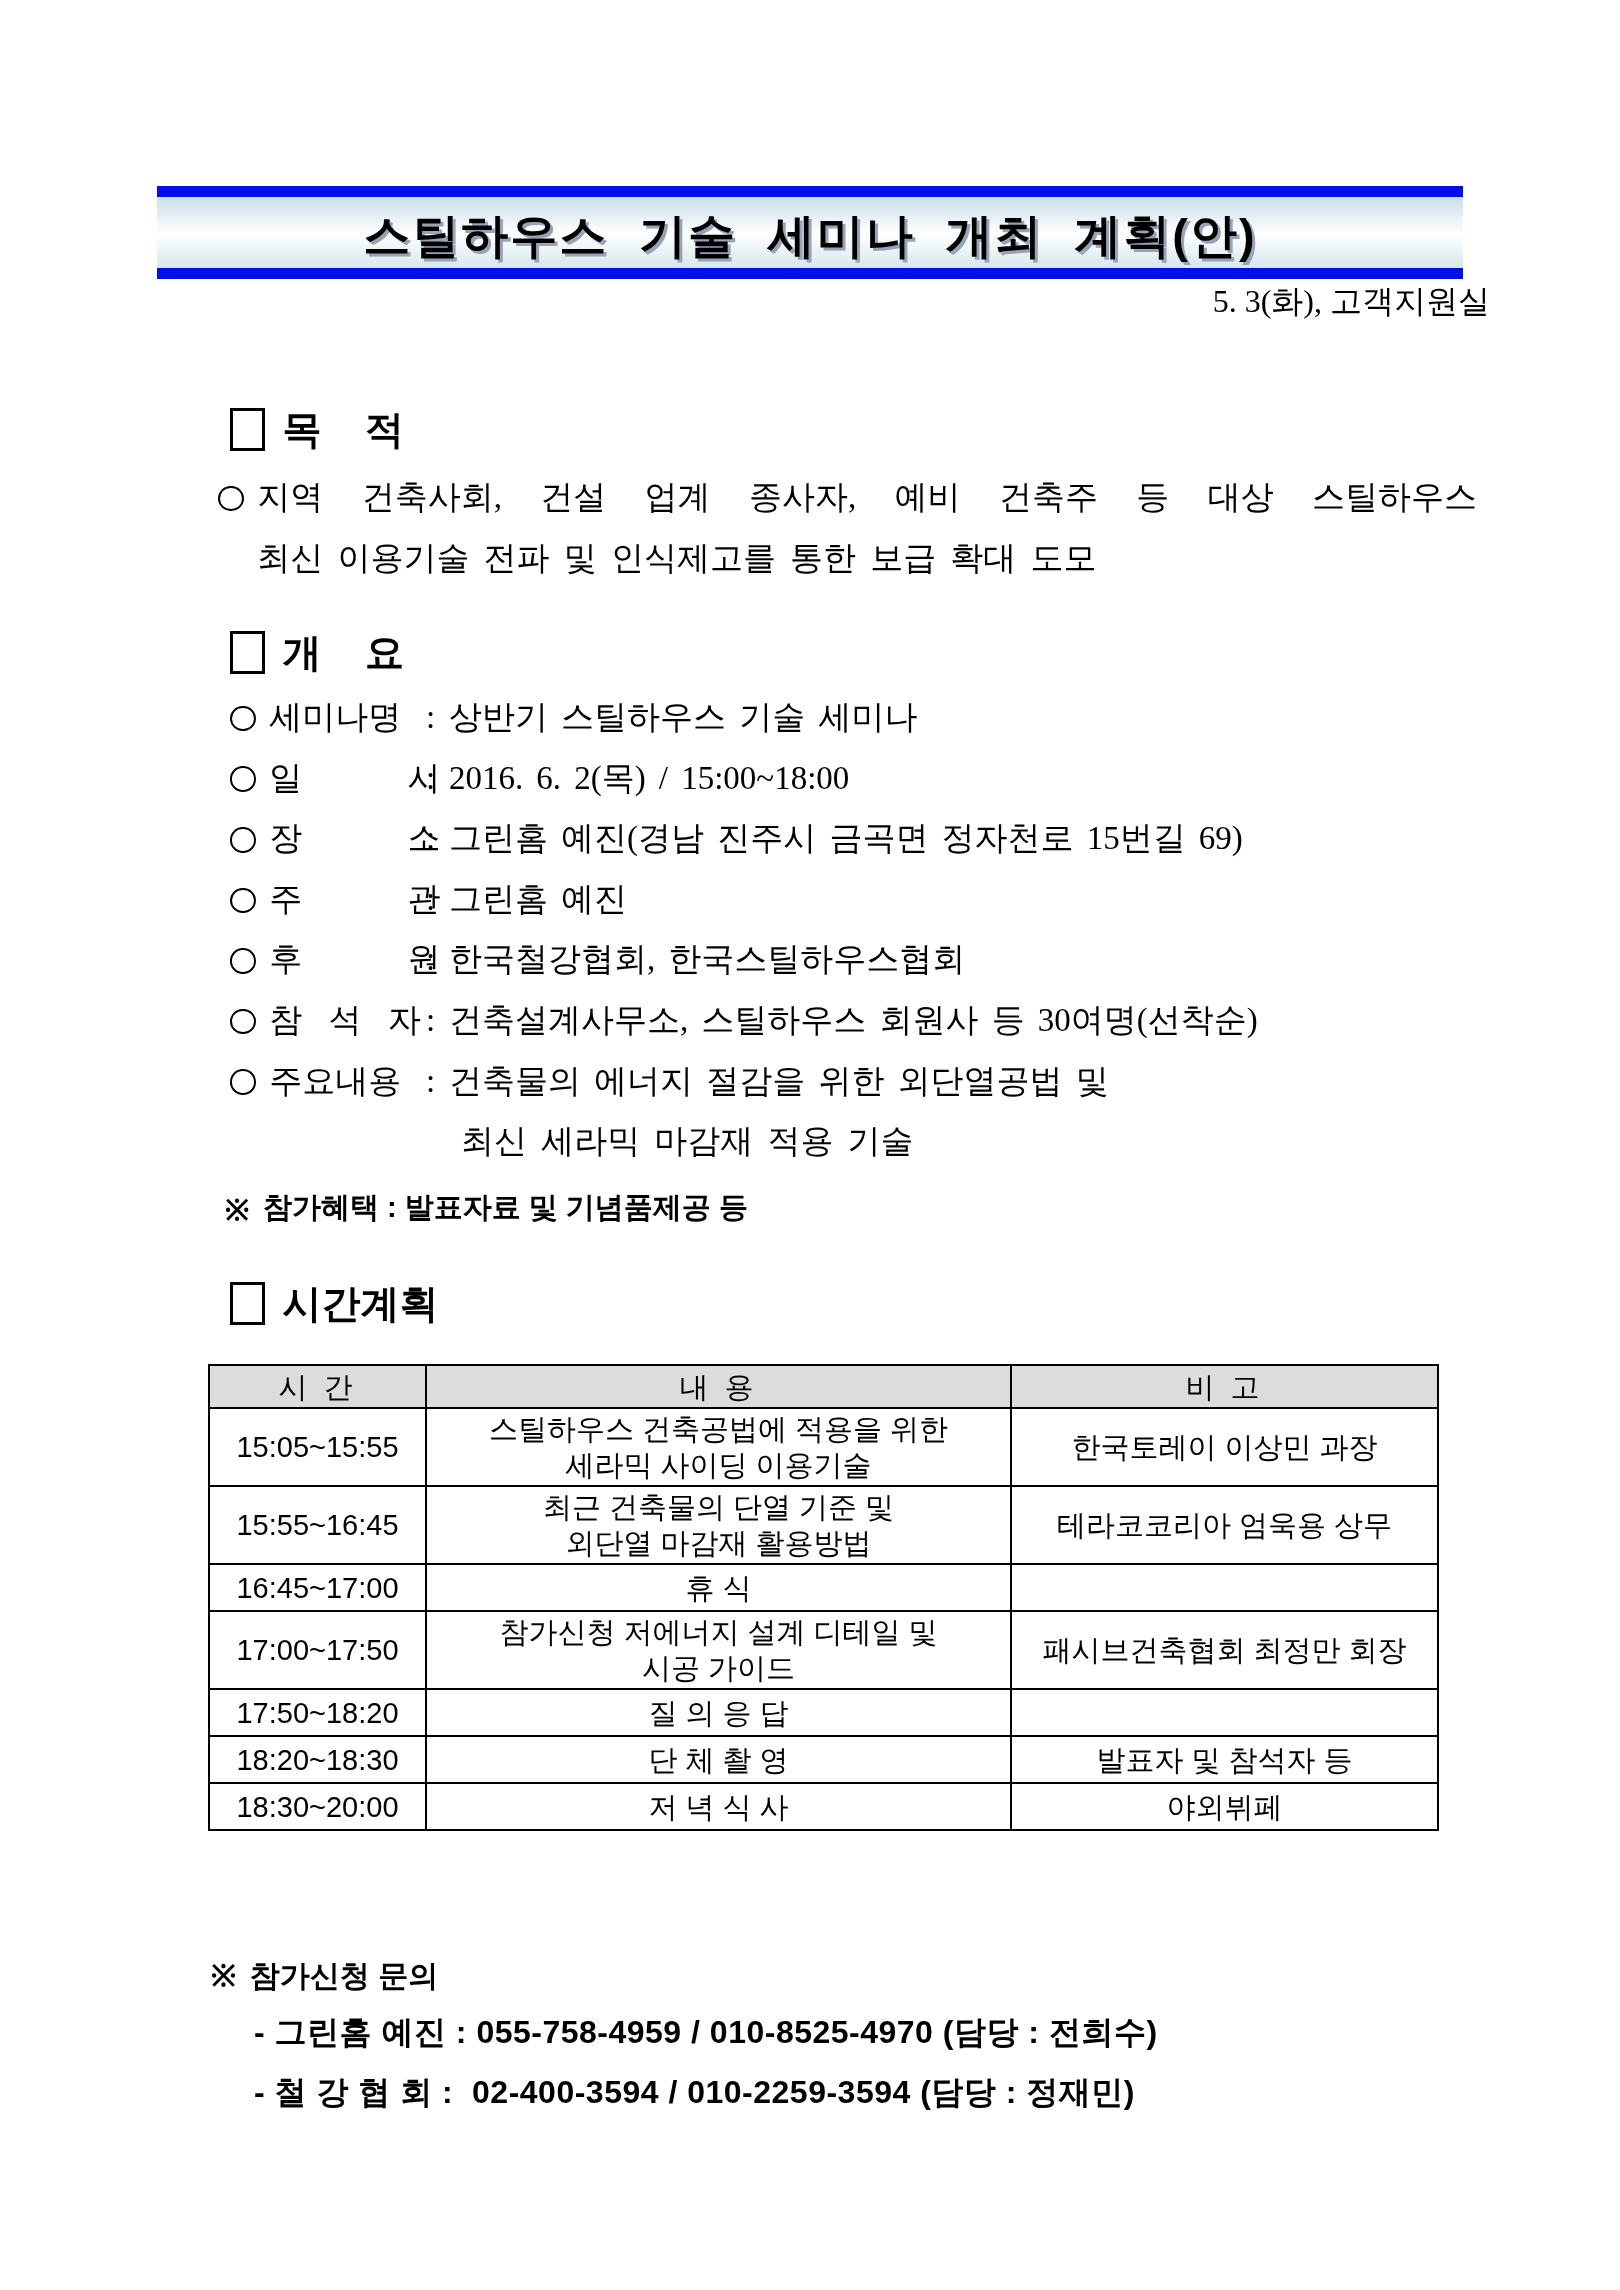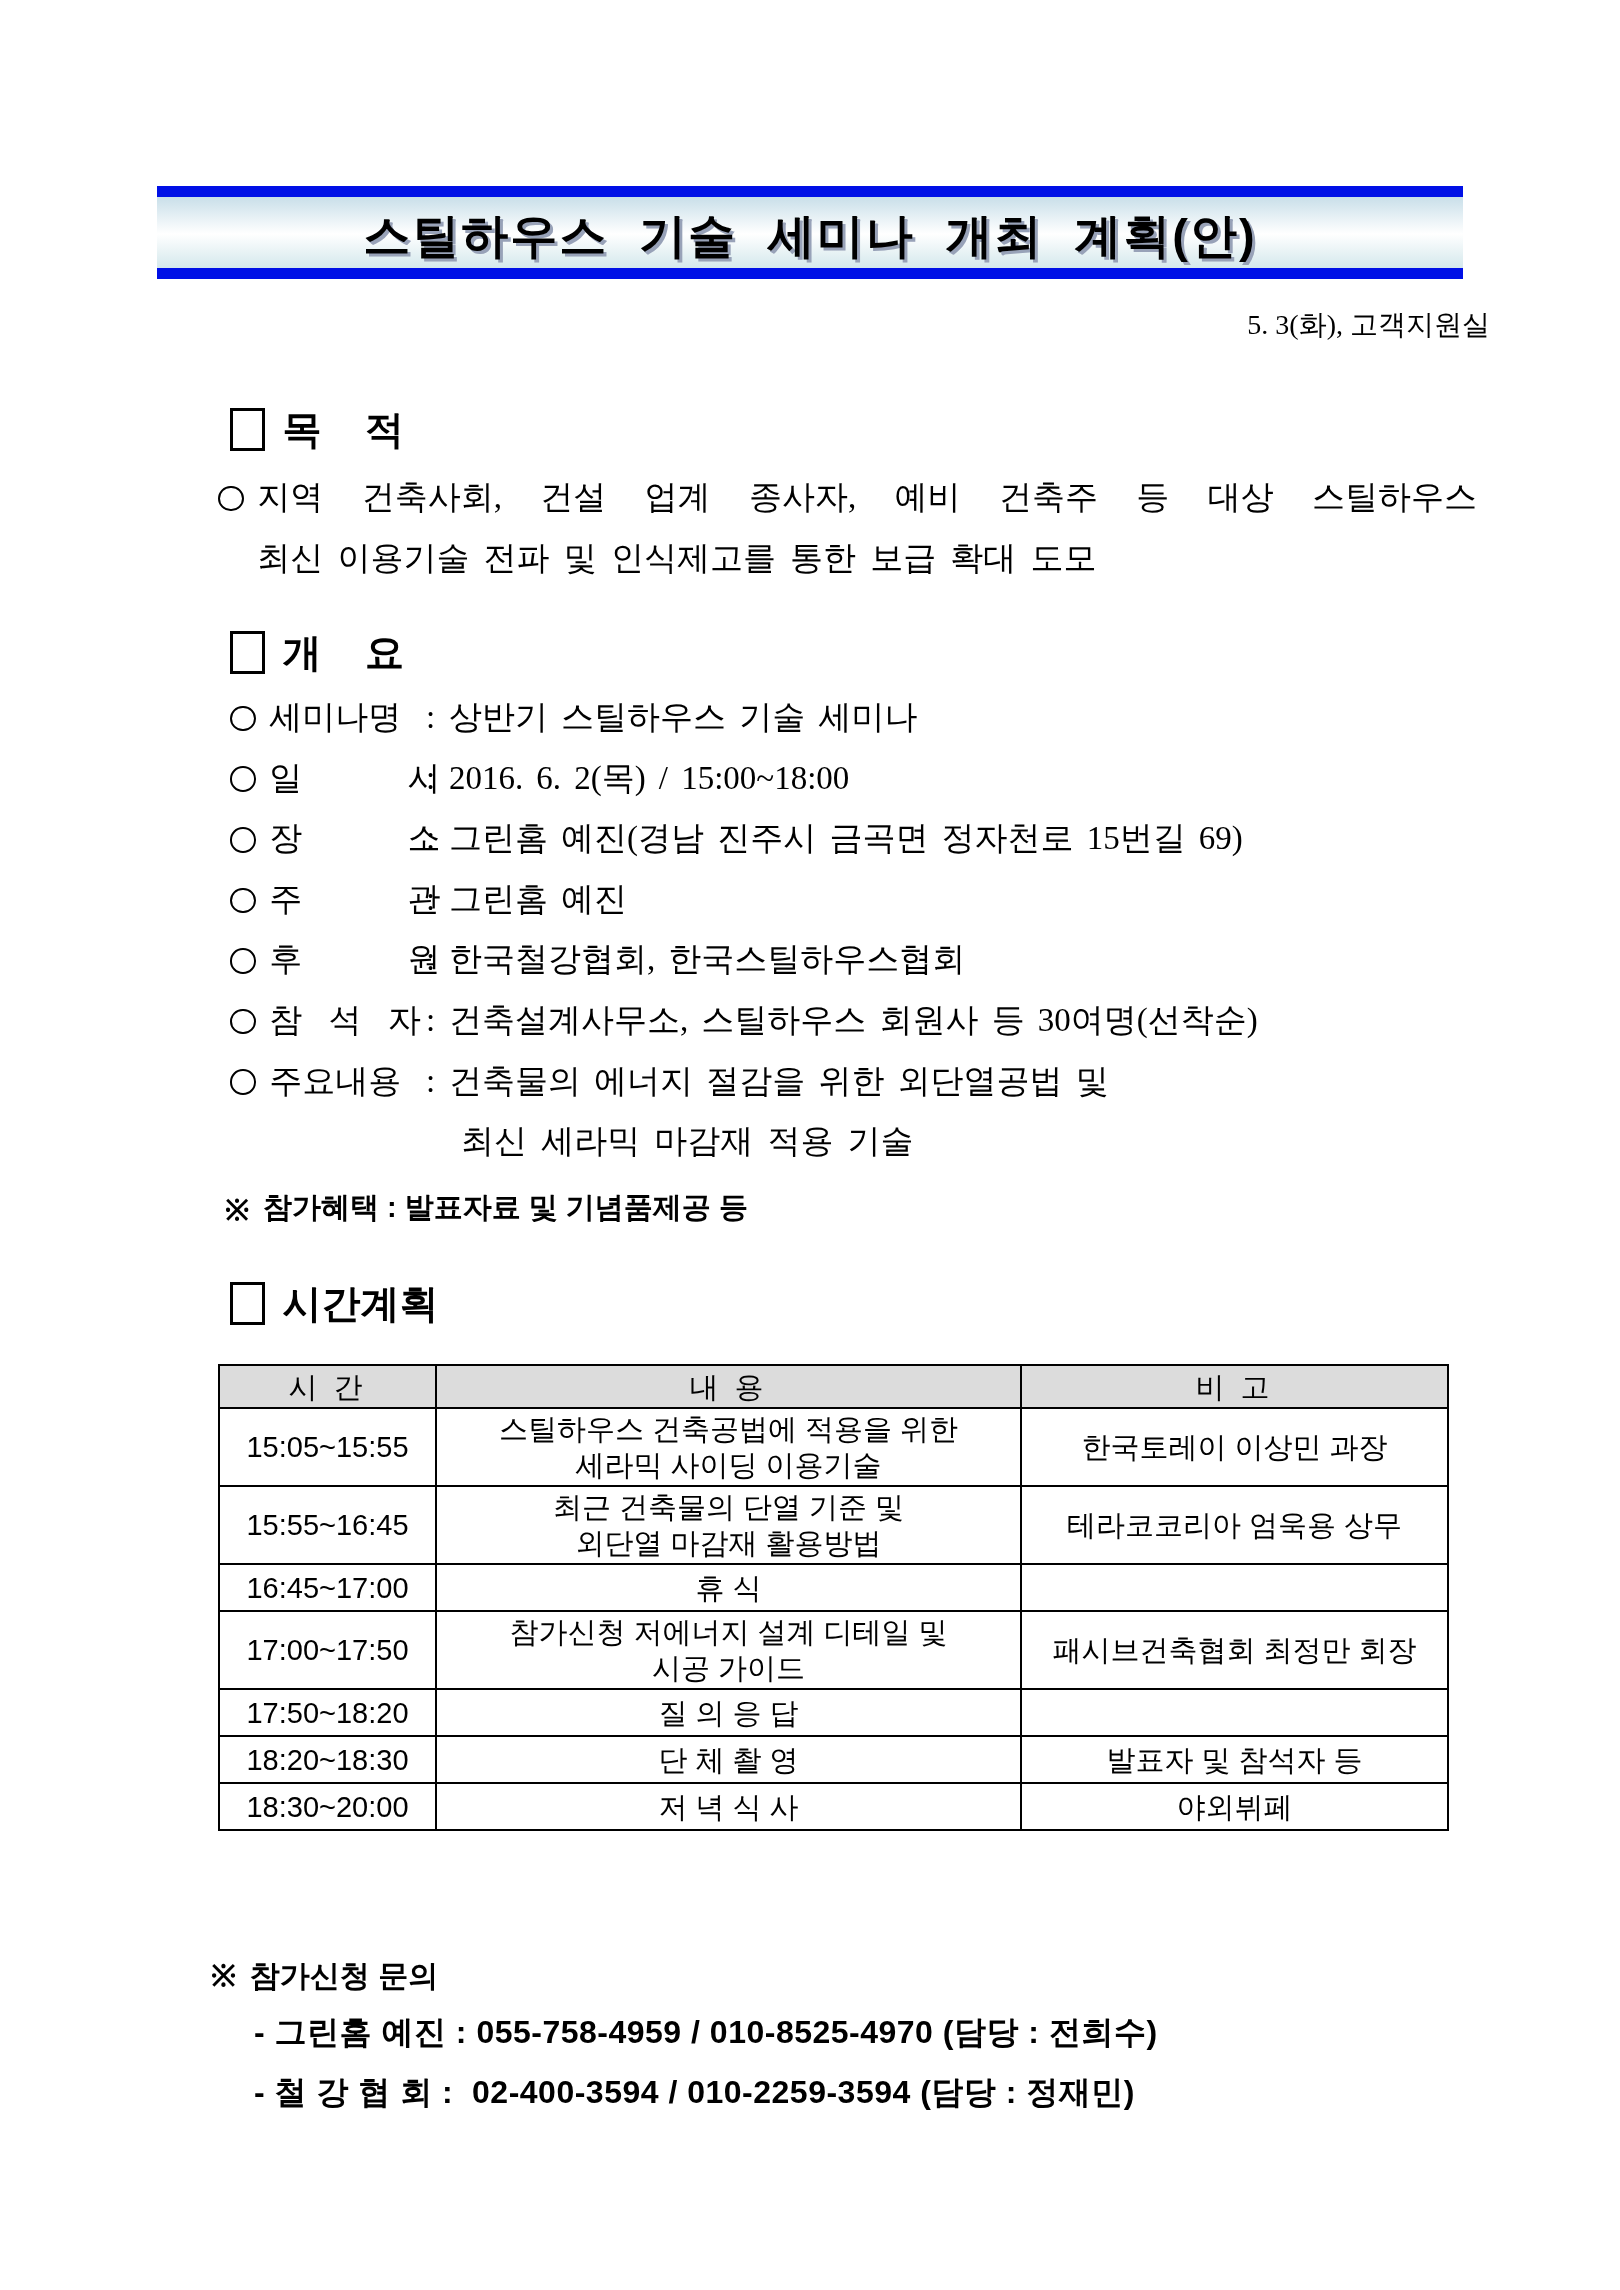--- a/index.html
+++ b/index.html
@@ -33,22 +33,22 @@
   .banner-title{
     font-family:"Liberation Sans", sans-serif;
     font-size:47px;font-weight:800;
     letter-spacing:2px;word-spacing:15.7px;
     text-shadow:2.9px 2.9px 0 var(--title-shadow);
     white-space:nowrap;
   }
 
   
   .subtitle{
-    position:absolute;left:157px;top:303px;width:1333px;
-    text-align:right;font-size:28px;line-height:43px;
+    position:absolute;left:157px;top:280px;width:1333px;
+    text-align:right;font-size:32px;line-height:43px;
   }
 
   
   .sec-heading{
     position:absolute;left:194px;
     display:flex;align-items:center;
     font-family:"Liberation Sans", sans-serif;
     font-size:39px;font-weight:bold;line-height:47px;padding-left:36px;
   }
   .sq-marker{
@@ -93,21 +93,21 @@
   .benefit-note{
     position:absolute;left:225px;top:1188px;
     font-family:"Liberation Sans", sans-serif;
     font-size:29px;font-weight:bold;
     display:flex;align-items:center;
   }
   .note-mark{margin-right:13.7px;}
 
   
   .schedule-table{
-    position:absolute;left:218px;top:1364px;
+    position:absolute;left:208px;top:1364px;
     border-collapse:collapse;table-layout:fixed;
     width:1229px;
     font-family:"Liberation Sans", sans-serif;
     font-size:29px;
   }
   .schedule-table col.c-time{width:217px;}
   .schedule-table col.c-content{width:585px;}
   .schedule-table col.c-note{width:427px;}
   .schedule-table th,.schedule-table td{
     border:2px solid #000;text-align:center;vertical-align:middle;

